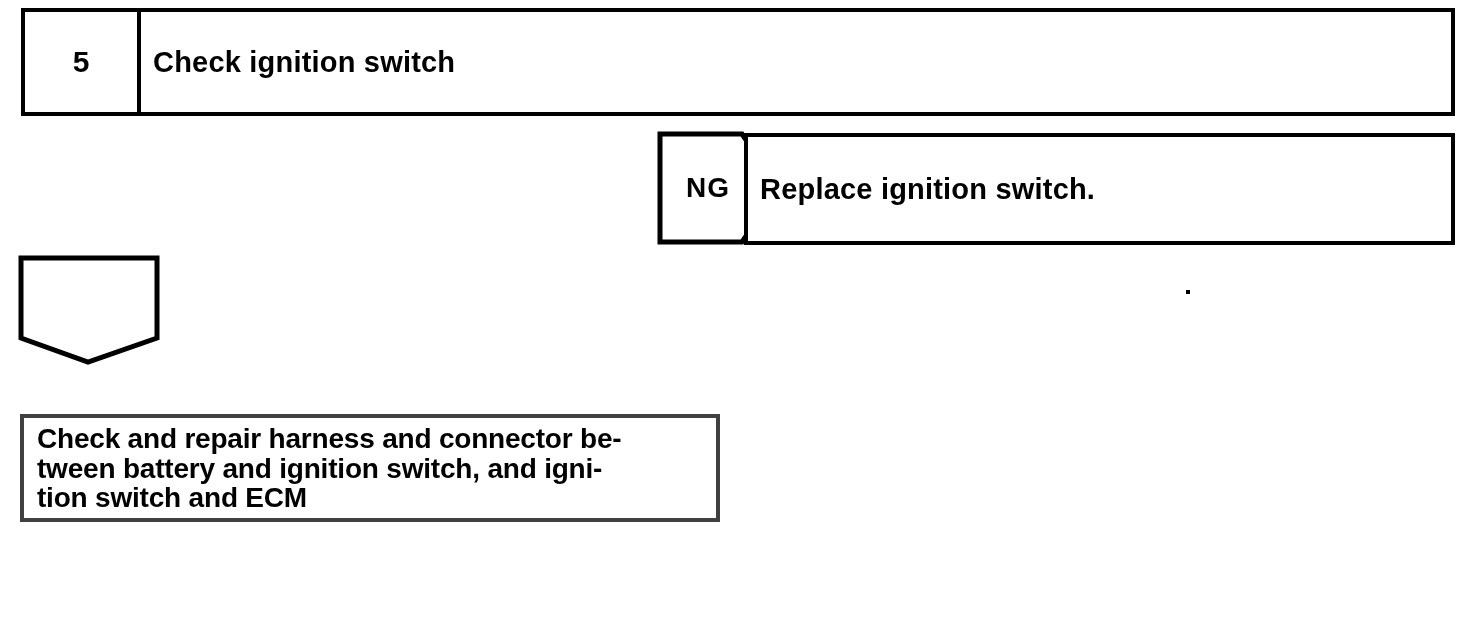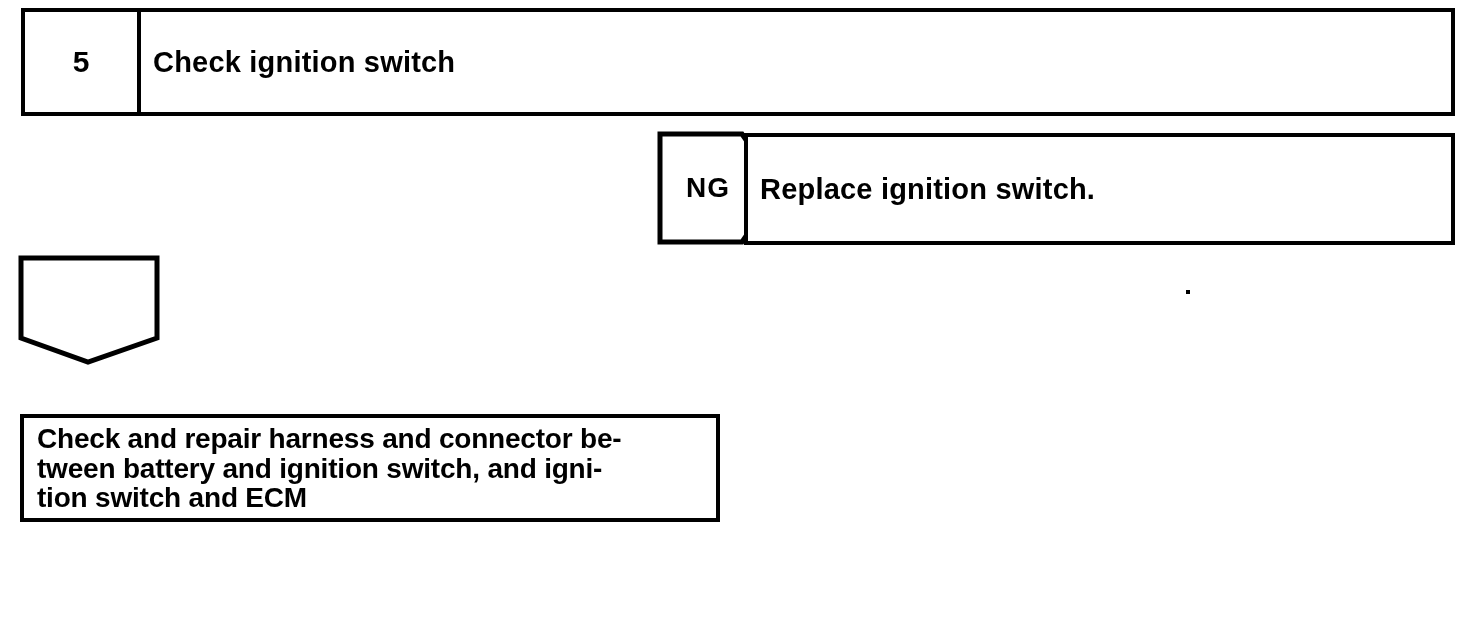--- a/index.html
+++ b/index.html
@@ -107,21 +107,21 @@
     letter-spacing: 1px;
   }
 
   
   .ok-action-box {
     position: absolute;
     left: 20px;
     top: 414px;
     width: 700px;
     height: 108px;
-    border: 4px solid #000000;
+    border: 4px solid #404040;
     box-sizing: border-box;
     background: #fff;
     padding: 6px 10px 0 13px;
     font-size: 28px;
     line-height: 29.5px;
     letter-spacing: -0.2px;
   }
   .pre-lines { white-space: pre-line; }
 
   

